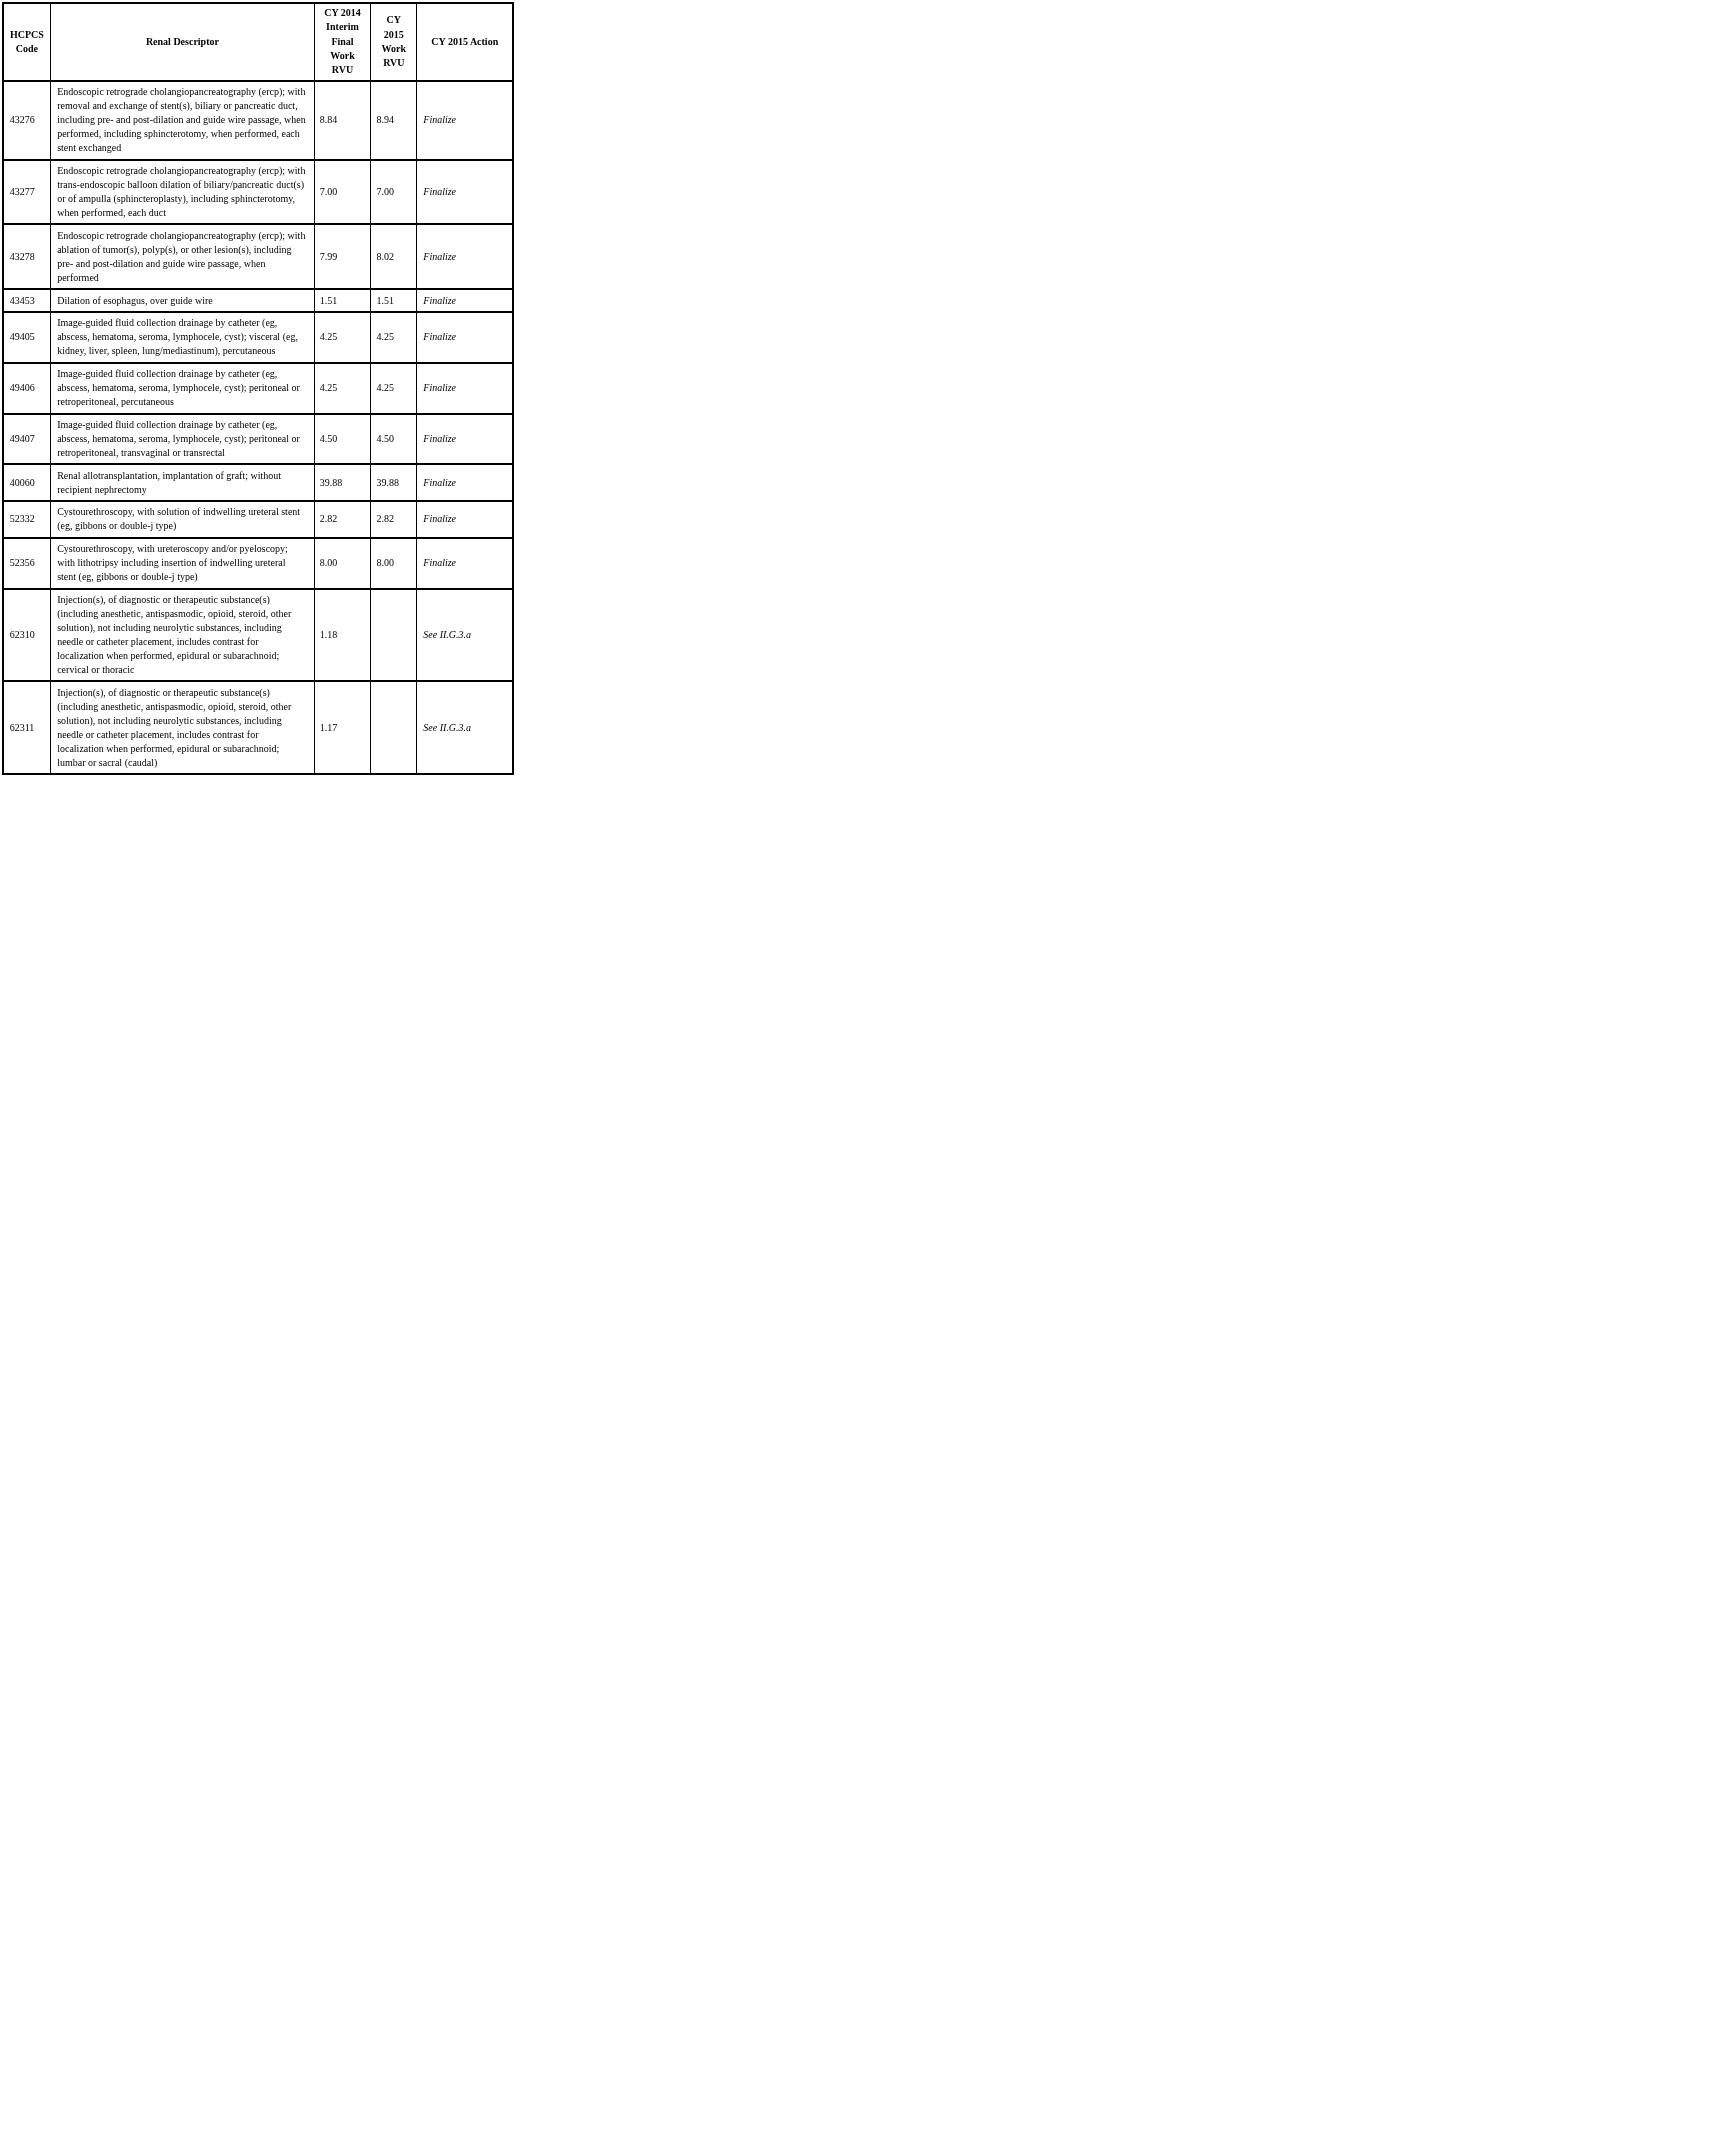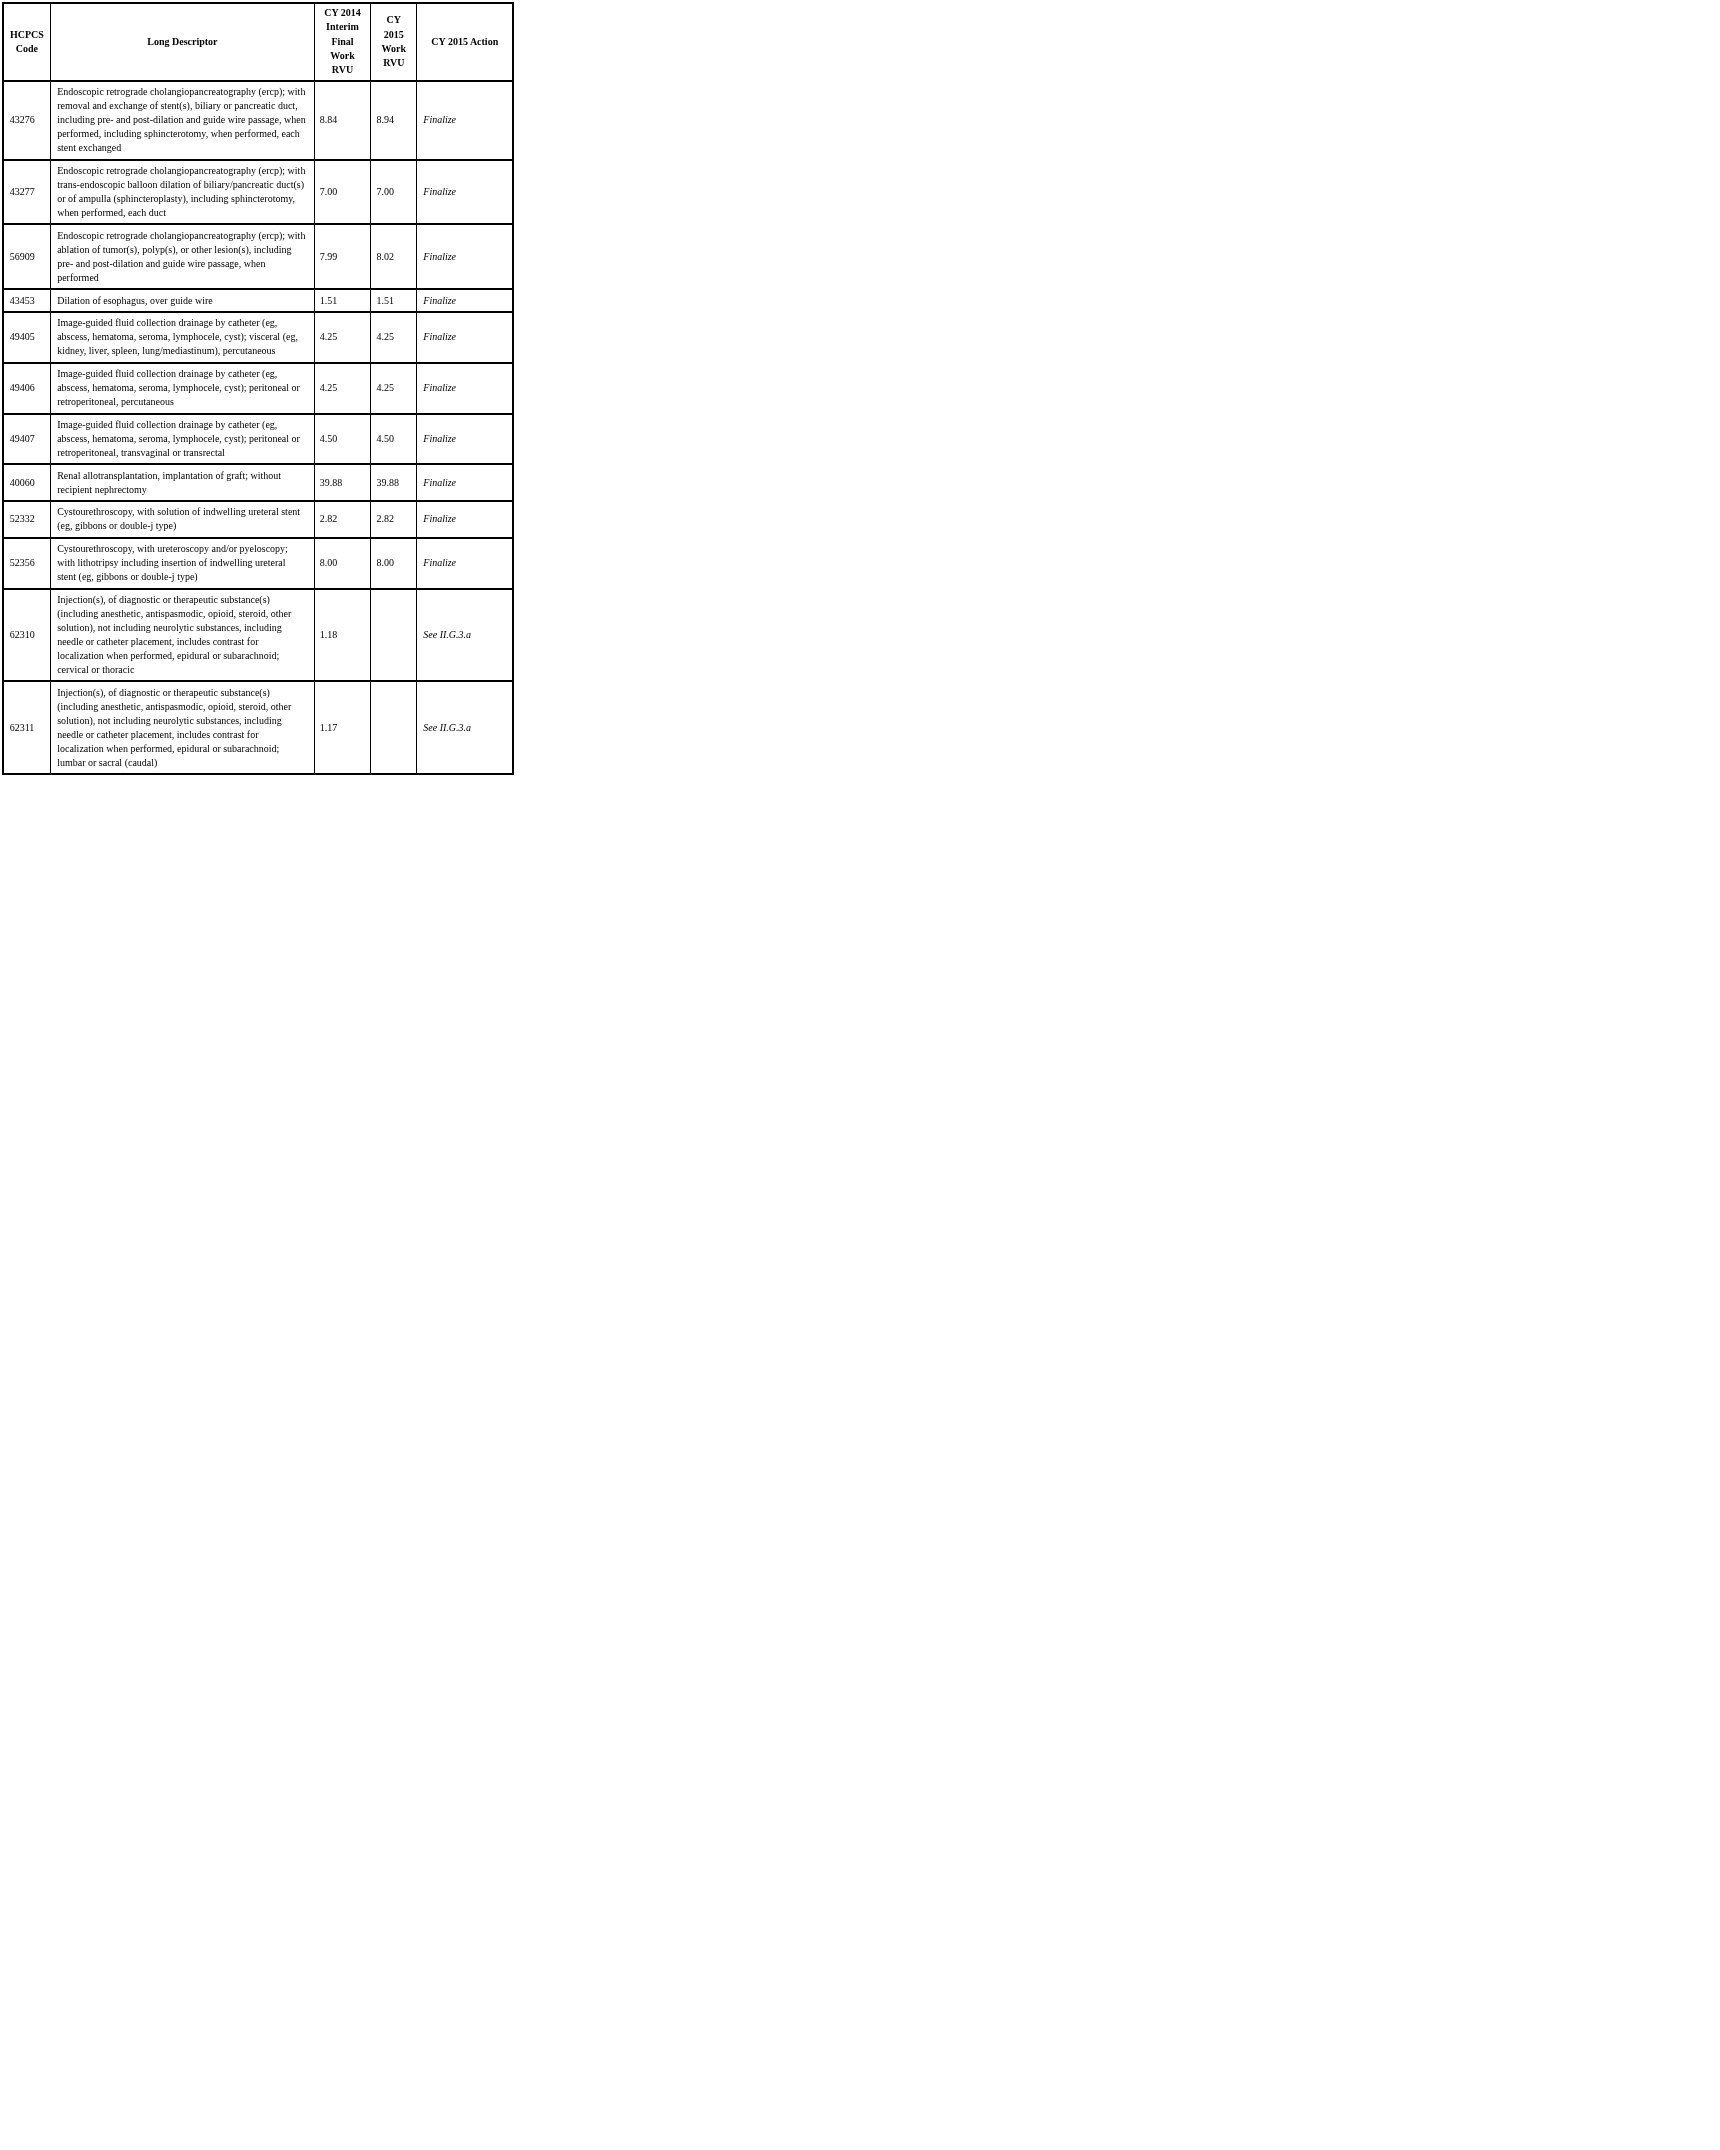--- a/index.html
+++ b/index.html
@@ -75,21 +75,21 @@
       <col style="width:9.4%">
       <col style="width:51.6%">
       <col style="width:11.1%">
       <col style="width:9.0%">
       <col style="width:18.9%">
     </colgroup>
     <thead>
       <tr>
         <th>HCPCS
 Code</th>
-        <th>Long Descriptor</th>
+        <th>Renal Descriptor</th>
         <th>CY 2014
 Interim
 Final
 Work
 RVU</th>
         <th>CY
 2015
 Work
 RVU</th>
         <th>CY 2015 Action</th>
@@ -104,21 +104,21 @@
           <td class="col-action">Finalize</td>
         </tr>
         <tr>
           <td class="col-code">43277</td>
           <td class="col-desc">Endoscopic retrograde cholangiopancreatography (ercp); with trans-endoscopic balloon dilation of biliary/pancreatic duct(s) or of ampulla (sphincteroplasty), including sphincterotomy, when performed, each duct</td>
           <td class="col-num">7.00</td>
           <td class="col-num">7.00</td>
           <td class="col-action">Finalize</td>
         </tr>
         <tr>
-          <td class="col-code">56909</td>
+          <td class="col-code">43278</td>
           <td class="col-desc">Endoscopic retrograde cholangiopancreatography (ercp); with ablation of tumor(s), polyp(s), or other lesion(s), including pre- and post-dilation and guide wire passage, when performed</td>
           <td class="col-num">7.99</td>
           <td class="col-num">8.02</td>
           <td class="col-action">Finalize</td>
         </tr>
         <tr>
           <td class="col-code">43453</td>
           <td class="col-desc">Dilation of esophagus, over guide wire</td>
           <td class="col-num">1.51</td>
           <td class="col-num">1.51</td>

